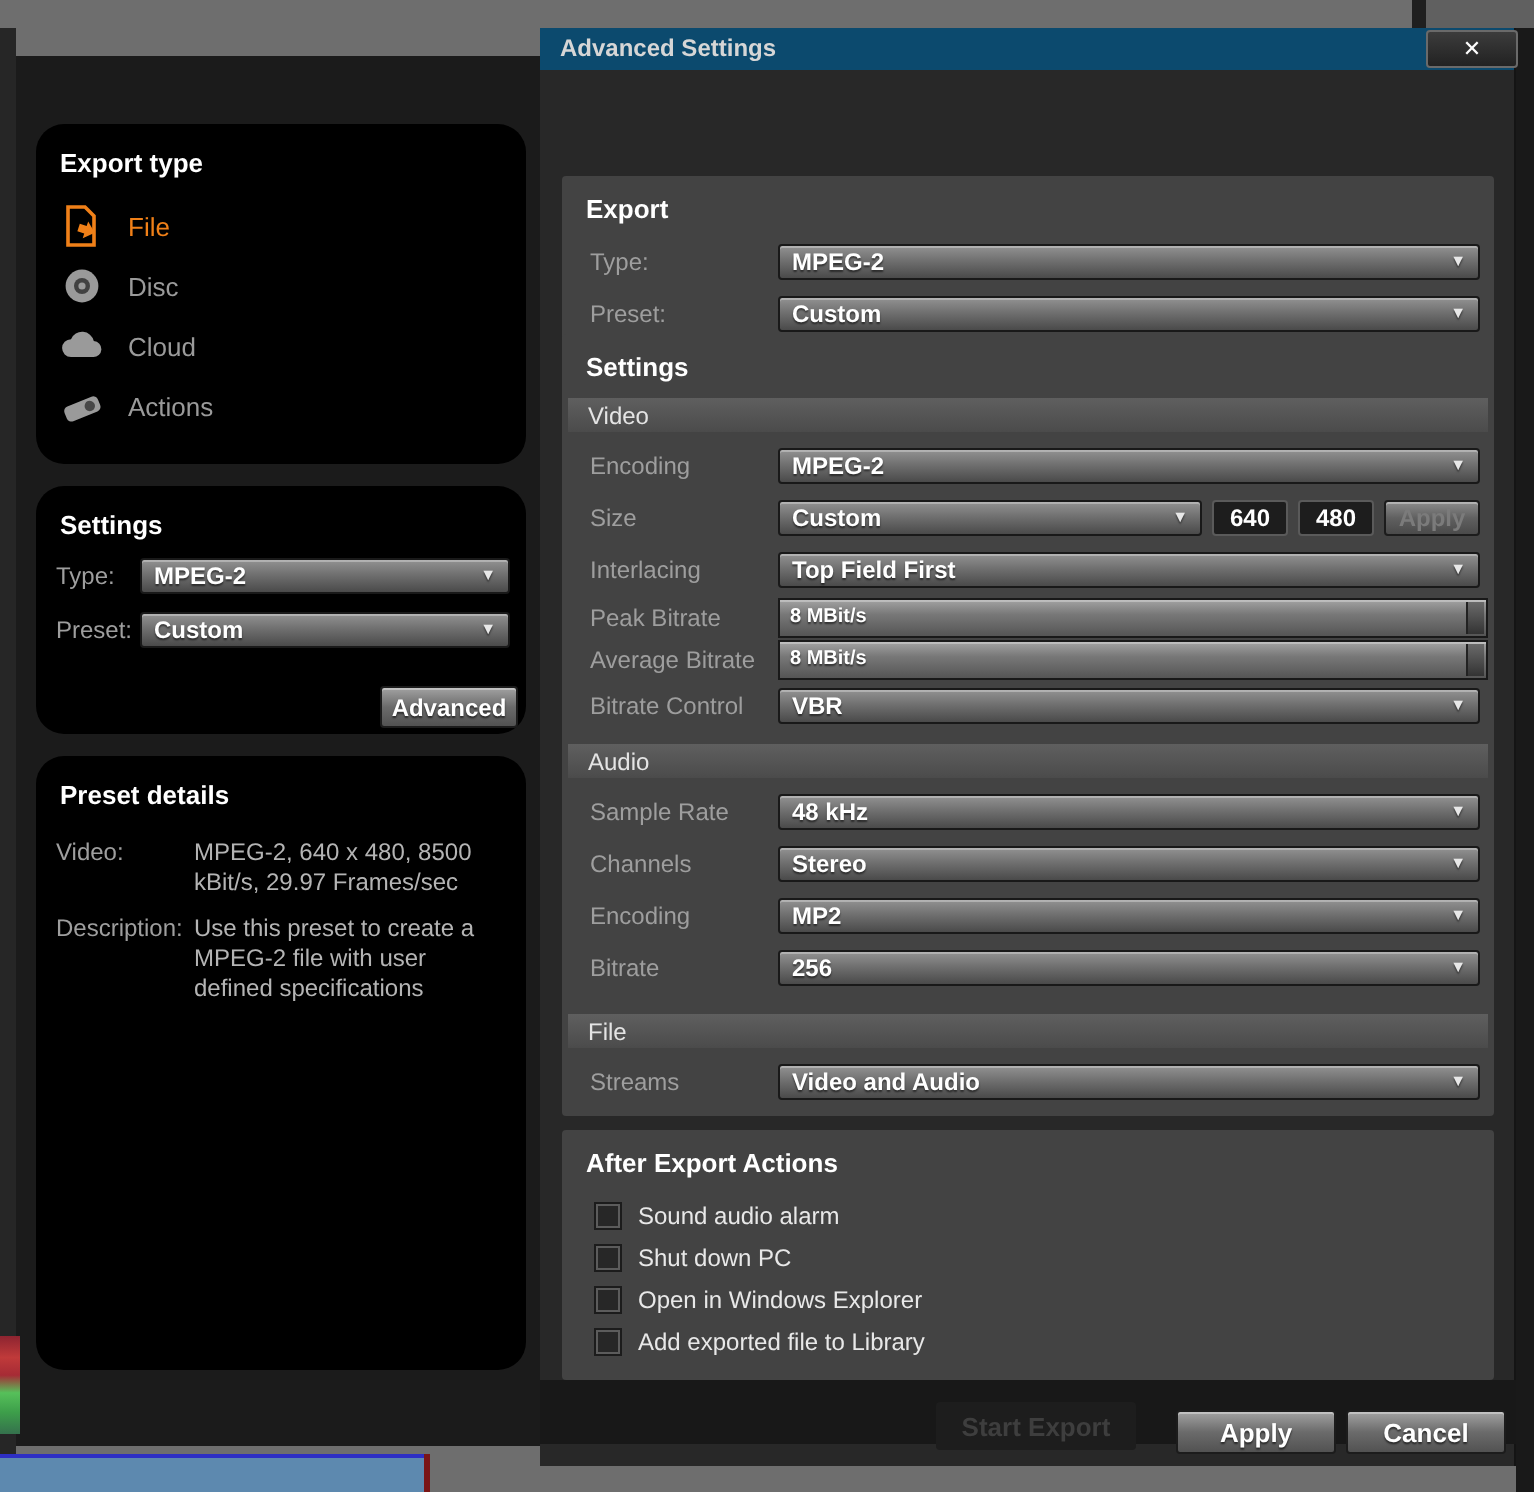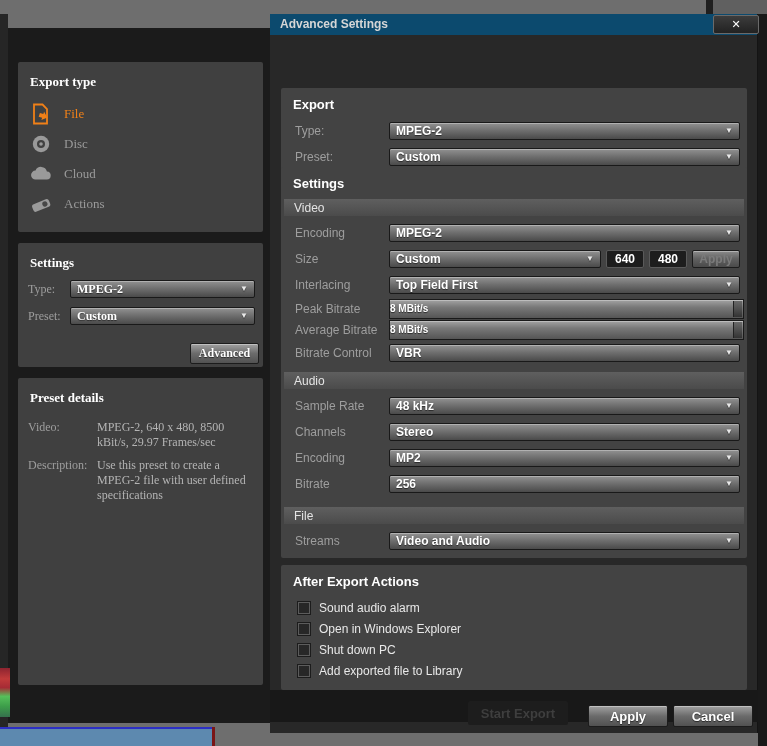--- a/index.html
+++ b/index.html
@@ -15,21 +15,21 @@
   .left-margin-strip{left:0;top:14px;width:8px;height:732px;background:#262626;}
   .top-notch{left:706px;top:0;width:7px;height:14px;background:#1f1f1f;}
   .top-right-strip{left:713px;top:0;width:54px;height:14px;background:#606060;}
   .thumb{left:0;top:668px;width:10px;height:49px;
     background:linear-gradient(180deg,#8d2430 0%,#c03a3a 22%,#a62b35 40%,#56c05a 58%,#3d9e4a 78%,#35714d 100%);}
   .timeline-blue{left:0;top:727px;width:212px;height:19px;background:#5d89af;border-top:2px solid #2d2fc4;box-sizing:border-box;}
   .timeline-red{left:212px;top:727px;width:3px;height:19px;background:#7a1516;}
 
   
   .left-window{left:8px;top:28px;width:263px;height:695px;background:#1b1b1b;}
-  .panel-l{position:absolute;left:10px;width:245px;background:#404040;border-radius:2px;font-family:Liberation Serif, serif;}
+  .panel-l{position:absolute;left:10px;width:245px;background:#000000;border-radius:14px;}
   .panel-export-type{top:34px;height:170px;}
   .panel-settings-l{top:215px;height:124px;}
   .panel-preset{top:350px;height:307px;}
   .panel-h{font-size:13px;font-weight:bold;color:#fff;padding:12px 0 0 12px;}
   .etype-items{margin-top:9px;}
   .etype-item{display:flex;align-items:center;height:30px;padding-left:12px;color:#9a9a9a;font-size:13px;gap:12px;cursor:default;}
   .etype-item.sel{color:#f08018;}
   .etype-item .ic{width:22px;height:22px;display:flex;align-items:center;justify-content:center;}
 
   .lrow{display:flex;align-items:center;height:18px;margin:9px 8px 0 10px;}
@@ -84,21 +84,21 @@
     font-family:"Liberation Sans","DejaVu Sans",sans-serif;padding:0;margin-left:5px;}
   .btn-applysm{width:48px;height:18px;margin-left:5px;font-size:12px;flex-shrink:0;}
   .btn-applysm.disabled{color:#7b7b7b;text-shadow:none;background:linear-gradient(180deg,#8c8c8c 0%,#606060 50%,#4a4a4a 100%);}
   .dd-size{flex:1;}
 
   .srow{display:flex;align-items:center;height:21px;padding:0 3px 0 14px;}
   .srow .dlbl{width:94px;color:#9e9e9e;font-size:12px;flex-shrink:0;}
   .slider{flex:1;height:20px;position:relative;display:flex;align-items:center;
     background:linear-gradient(180deg,#a3a3a3 0%,#787878 40%,#555 100%);
     border:1px solid #191919;border-radius:0;box-shadow:inset 0 1px 0 rgba(255,255,255,.3);
-    color:#fff;font-size:10px;font-weight:bold;box-sizing:border-box;
+    color:#fff;font-size:10px;font-weight:bold;padding-left:5px;box-sizing:border-box;
     text-shadow:0 1px 1px rgba(0,0,0,.6);cursor:default;}
   .slider::after{content:"";position:absolute;right:1px;top:1px;bottom:1px;width:8px;
     background:linear-gradient(180deg,#6a6a6a,#333);border-left:1px solid #222;}
 
   .cb-rows{margin-top:8px;}
   .cbrow{display:flex;align-items:center;height:21px;padding-left:17px;gap:9px;cursor:default;}
   .cb{width:12px;height:12px;background:#272727;border:1px solid #5c5c5c;box-shadow:0 0 0 1px #1c1c1c;box-sizing:border-box;flex-shrink:0;}
   .cblbl{color:#e8e8e8;font-size:12px;}
 
   .dfooter{position:absolute;left:0;top:676px;width:488px;height:32px;background:#181818;}
@@ -336,25 +336,25 @@
 
   <div class="panel-d panel-aea">
     <div class="dpanel-h">After Export Actions</div>
     <div class="cb-rows">
       <div class="cbrow">
         <span class="cb"></span>
         <span class="cblbl">Sound audio alarm</span>
       </div>
       <div class="cbrow">
         <span class="cb"></span>
-        <span class="cblbl">Open in Windows Explorer</span>
+        <span class="cblbl">Shut down PC</span>
       </div>
       <div class="cbrow">
         <span class="cb"></span>
-        <span class="cblbl">Shut down PC</span>
+        <span class="cblbl">Open in Windows Explorer</span>
       </div>
       <div class="cbrow">
         <span class="cb"></span>
         <span class="cblbl">Add exported file to Library</span>
       </div>
     </div>
   </div>
 
   <div class="dfooter">
     <div class="ghost-btn">Start Export</div>

